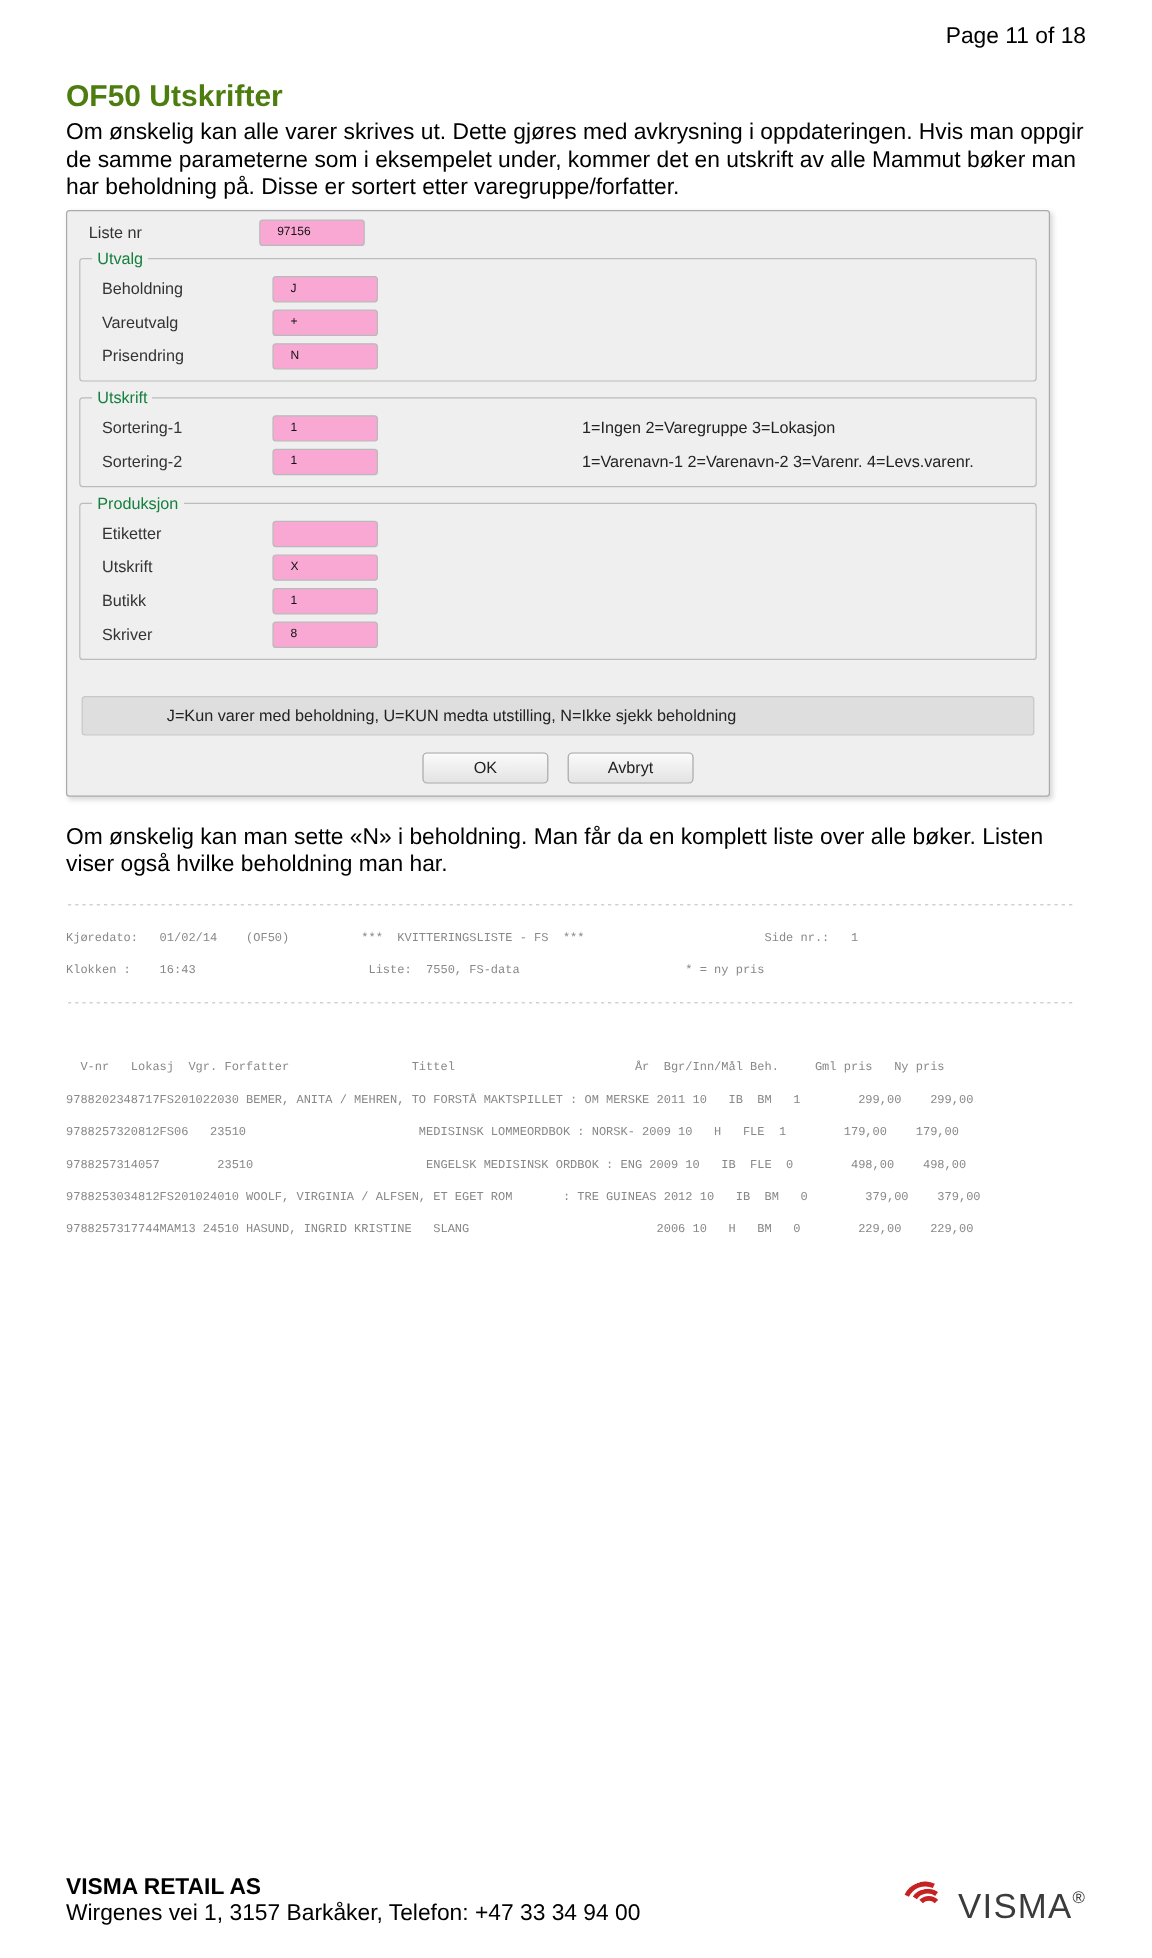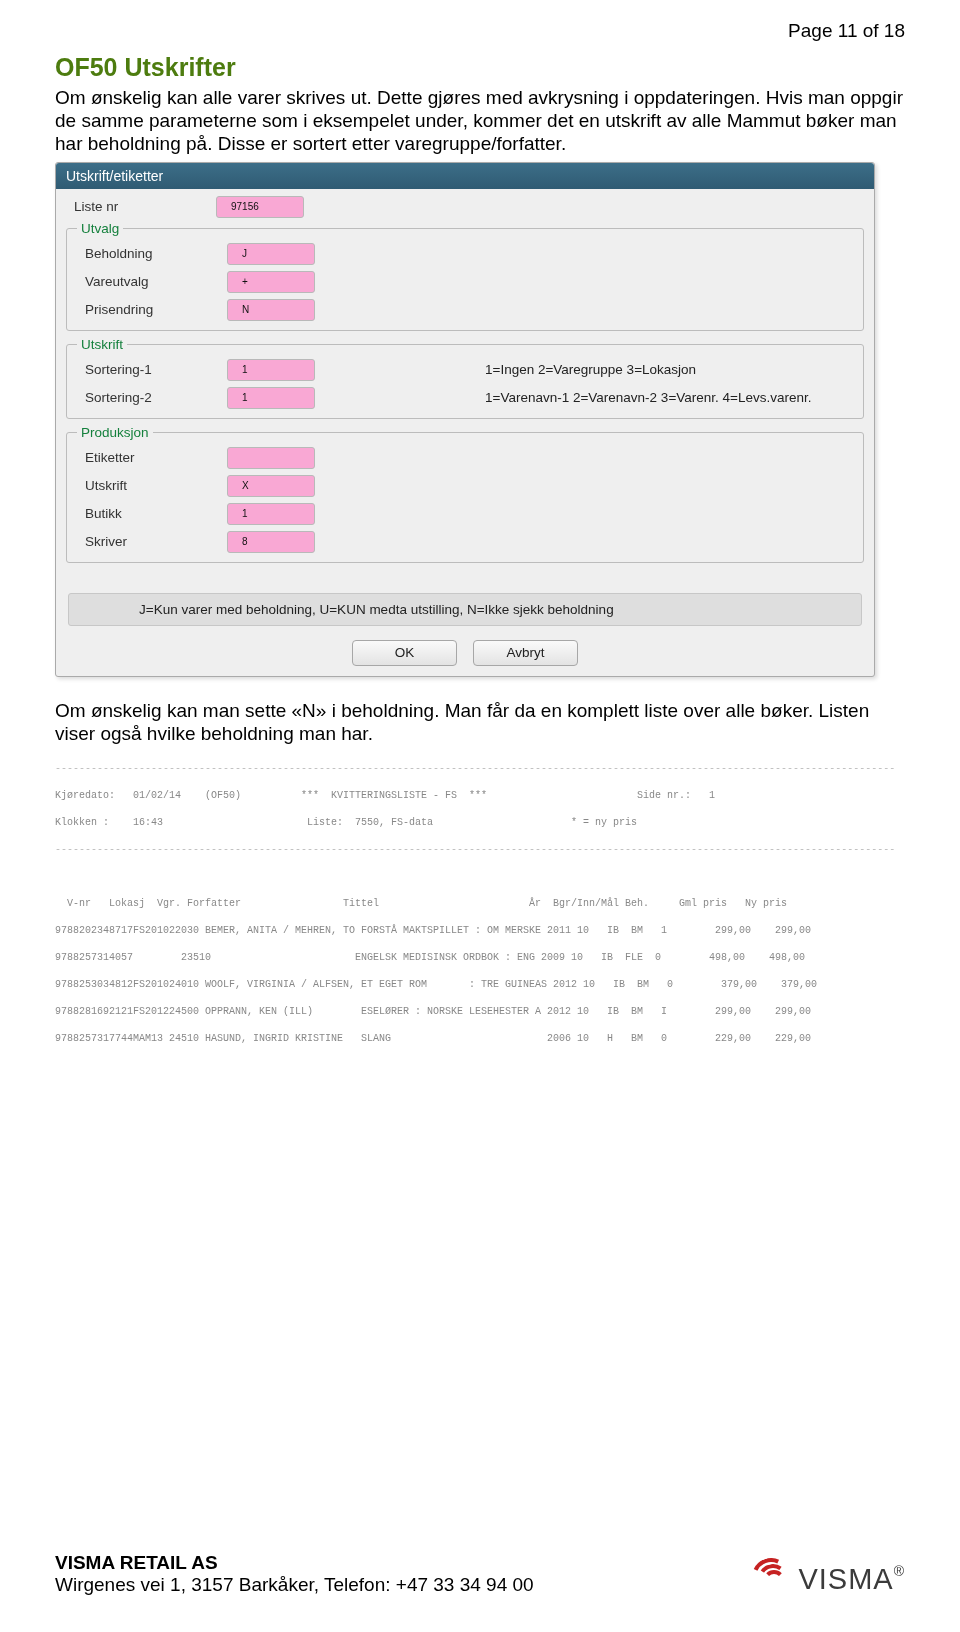--- a/index.html
+++ b/index.html
@@ -6,21 +6,21 @@
   body {
     width: 960px;
     height: 1632px;
     font-family: Arial, Helvetica, sans-serif;
     font-size: 19px;
     background: #fff;
     color: #000;
     position: relative;
     padding: 20px 55px 0 55px;
   }
-  .page-num { text-align: right; font-size: 19px; margin-bottom: 11px; }
+  .page-num { text-align: right; font-size: 19px; margin-bottom: 24px; }
   .heading { color: #4d7c0f; font-weight: bold; font-size: 25px; margin-bottom: 4px; }
   .para { font-size: 19px; line-height: 1.22; margin-bottom: 4px; }
 
   
   .dialog {
     width: 820px;
     background: #efefef;
     border: 1px solid #aaa;
     border-radius: 3px;
     box-shadow: 2px 2px 4px rgba(0,0,0,0.15);
@@ -70,21 +70,21 @@
     white-space: pre;
   }
   .receipt .dashline {
     color:#bbb;
     overflow:hidden;
     max-width:846px;
   }
 
   
   .footer {
-    position:absolute; left:55px; right:55px; bottom:36px;
+    position:absolute; left:55px; right:55px; bottom:26px;
     display:flex; justify-content:space-between; align-items:flex-end;
   }
   .fleft .l1 { font-weight:bold; font-size:19px; }
   .fleft .l2 { font-size:19px; }
   .logo { display:flex; align-items:center; gap:6px; }
   .logo-swirl { width:40px; height:28px; position:relative; }
   .logo-swirl span{
     position:absolute; border:4px solid #c62222; border-color:#c62222 transparent transparent transparent;
     border-radius:50%;
   }
@@ -96,21 +96,20 @@
 </style>
 </head>
 <body>
 
 <div class="page-num">Page 11 of 18</div>
 
 <div class="heading">OF50 Utskrifter</div>
 <p class="para">Om ønskelig kan alle varer skrives ut. Dette gjøres med avkrysning i oppdateringen. Hvis man oppgir de samme parameterne som i eksempelet under, kommer det en utskrift av alle Mammut bøker man har beholdning på. Disse er sortert etter varegruppe/forfatter.</p>
 
 <div class="dialog">
-  <div class="dialog-title">Utskrift/etiketter</div>
 
   <div class="dlg-row liste-row">
     <div class="dlg-label">Liste nr</div>
     <input class="dlg-input" value="97156" style="">
   </div>
 
   <fieldset class="grp">
     <legend>Utvalg</legend>
     <div class="dlg-row">
       <div class="dlg-label">Beholdning</div>
@@ -171,23 +170,23 @@
 <p class="para">Om ønskelig kan man sette «N» i beholdning. Man får da en komplett liste over alle bøker. Listen viser også hvilke beholdning man har.</p>
 
 <div class="receipt">
 <div class="dashline">--------------------------------------------------------------------------------------------------------------------------------------------</div>
 <div>Kjøredato:   01/02/14    (OF50)          ***  KVITTERINGSLISTE - FS  ***                         Side nr.:   1</div>
 <div>Klokken :    16:43                        Liste:  7550, FS-data                       * = ny pris</div>
 <div class="dashline">--------------------------------------------------------------------------------------------------------------------------------------------</div>
 <div>&nbsp;</div>
 <div>  V-nr   Lokasj  Vgr. Forfatter                 Tittel                         År  Bgr/Inn/Mål Beh.     Gml pris   Ny pris</div>
 <div>9788202348717FS201022030 BEMER, ANITA / MEHREN, TO FORSTÅ MAKTSPILLET : OM MERSKE 2011 10   IB  BM   1        299,00    299,00</div>
+<div>9788257320812FS06   23510                        MEDISINSK LOMMEORDBOK : NORSK- 2009 10   H   FLE  1        179,00    179,00</div>
 <div>9788257314057        23510                        ENGELSK MEDISINSK ORDBOK : ENG 2009 10   IB  FLE  0        498,00    498,00</div>
 <div>9788253034812FS201024010 WOOLF, VIRGINIA / ALFSEN, ET EGET ROM       : TRE GUINEAS 2012 10   IB  BM   0        379,00    379,00</div>
-<div>9788281692121FS201224500 OPPRANN, KEN (ILL)        ESELØRER : NORSKE LESEHESTER A 2012 10   IB  BM   I        299,00    299,00</div>
 <div>9788257317744MAM13 24510 HASUND, INGRID KRISTINE   SLANG                          2006 10   H   BM   0        229,00    229,00</div>
 </div>
 
 <div class="footer">
   <div class="fleft">
     <div class="l1">VISMA RETAIL AS</div>
     <div class="l2">Wirgenes vei 1, 3157 Barkåker, Telefon: +47 33 34 94 00</div>
   </div>
   <div class="logo">
     <div class="logo-swirl">

